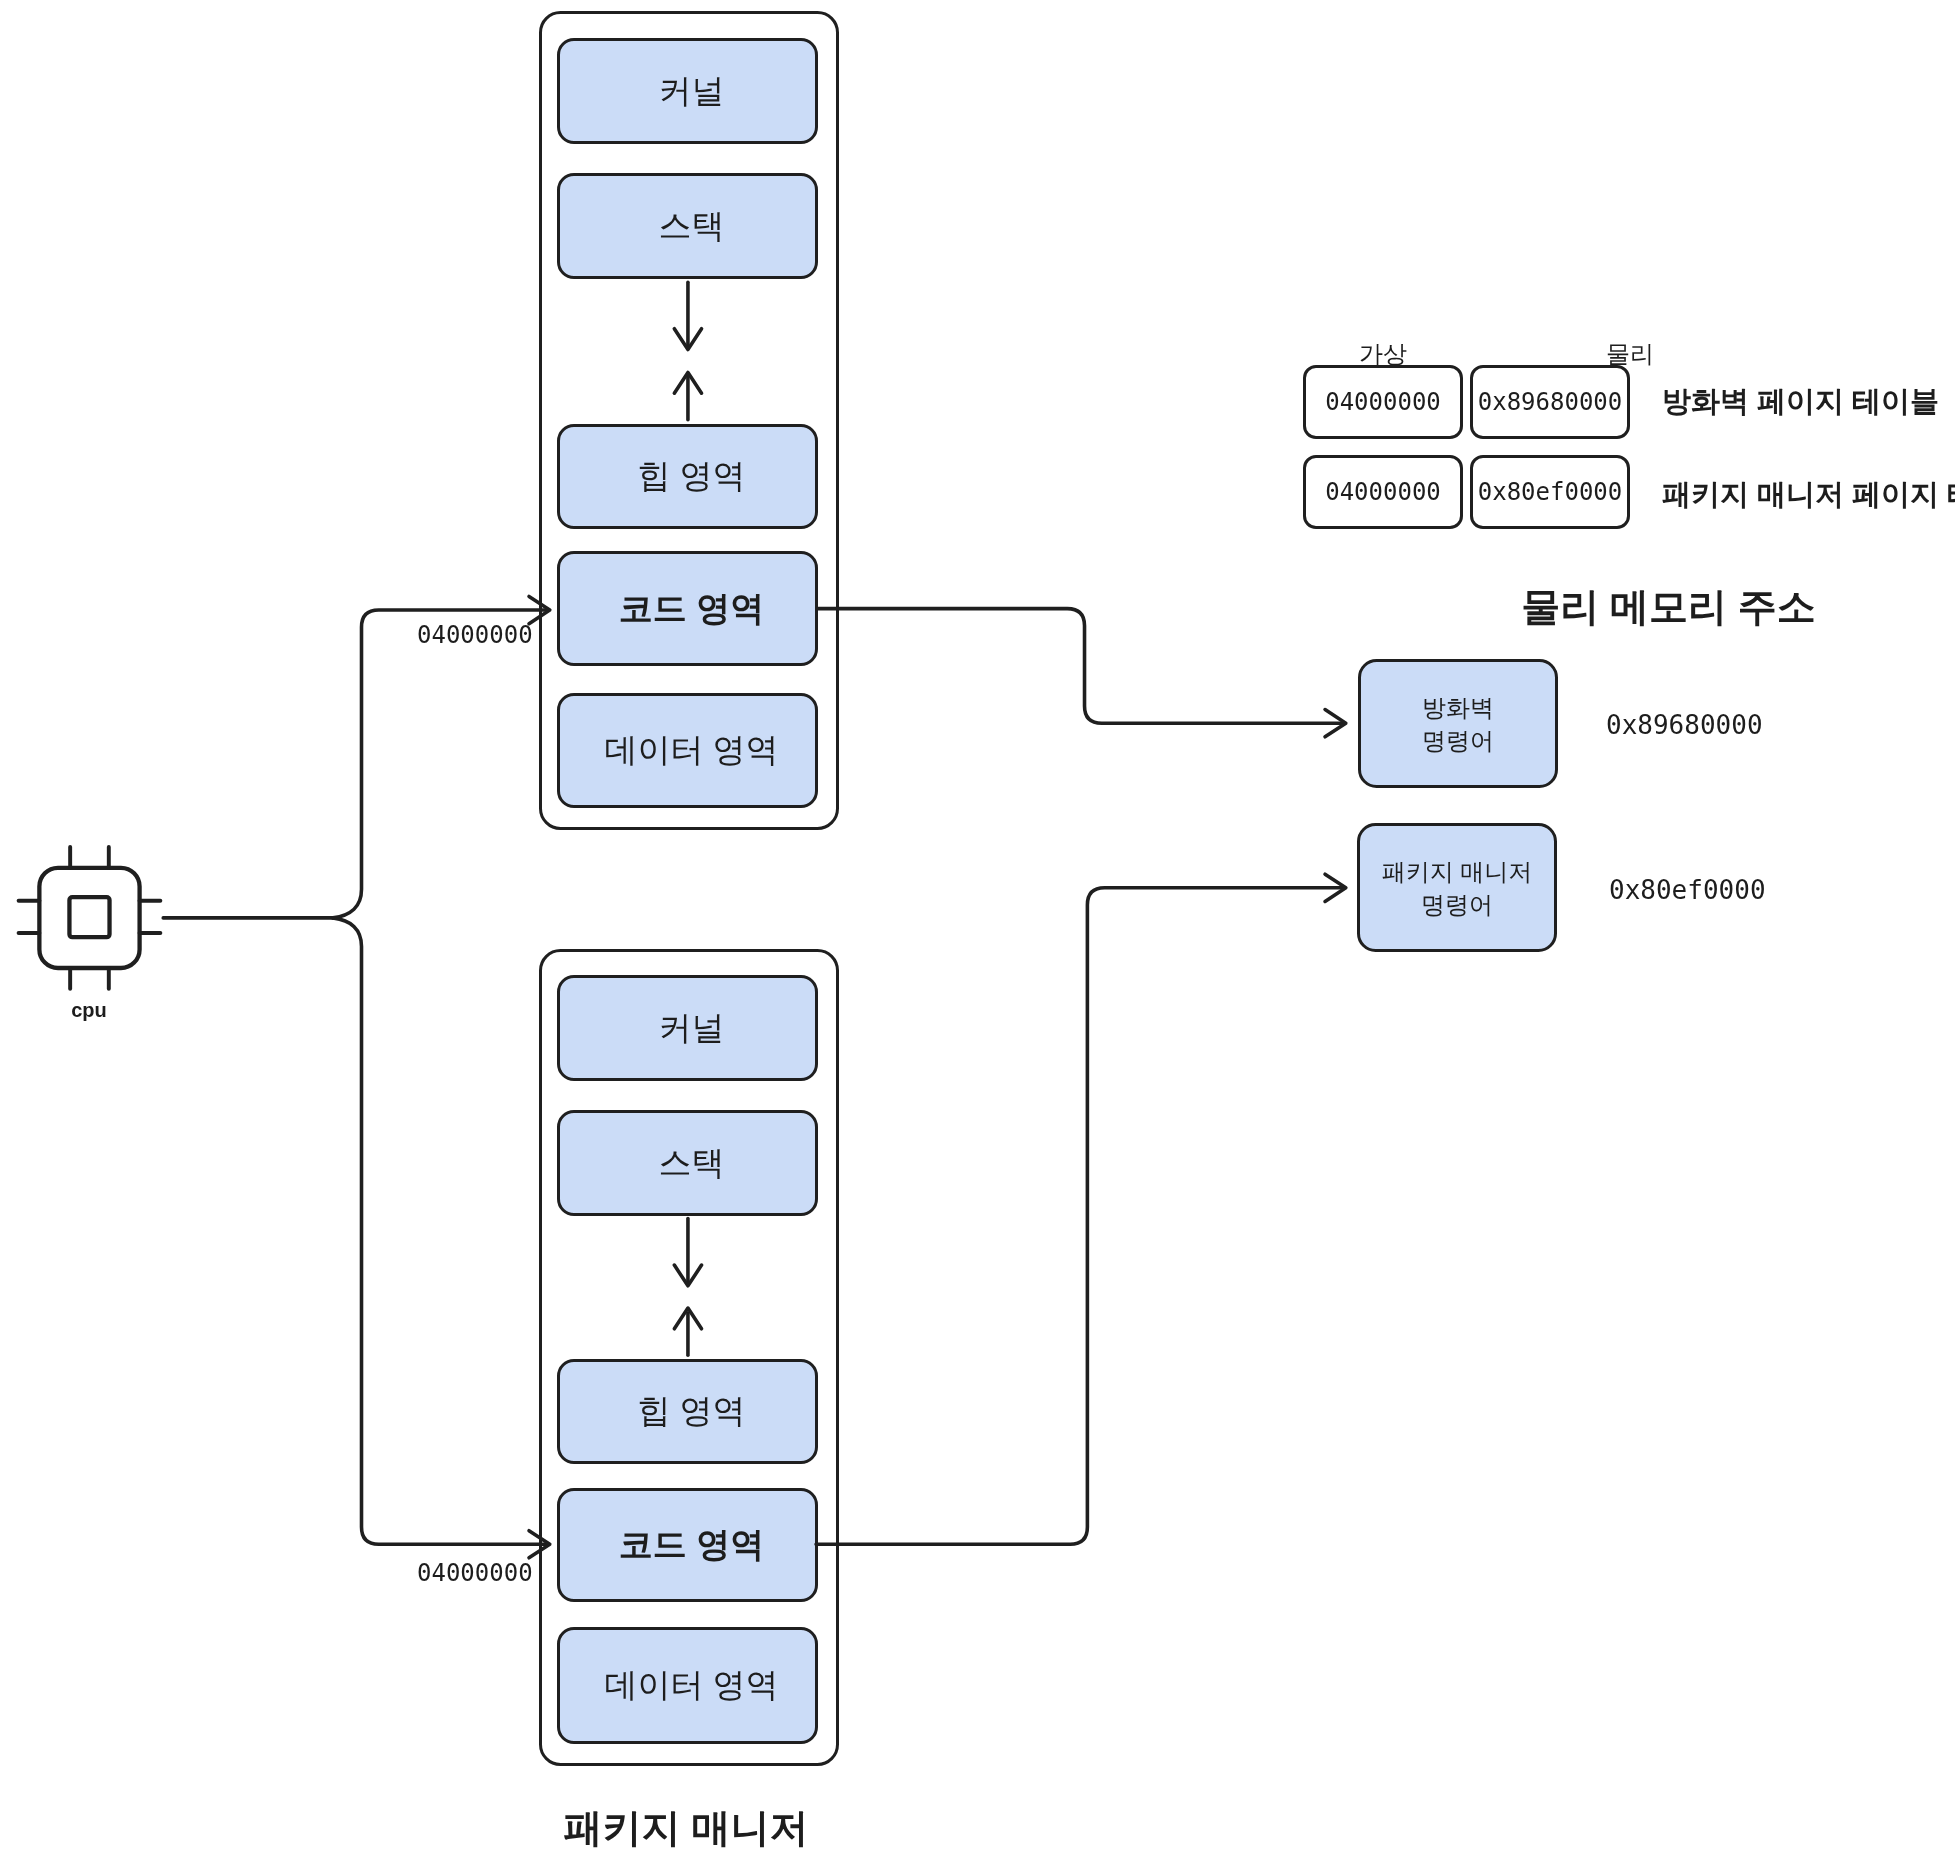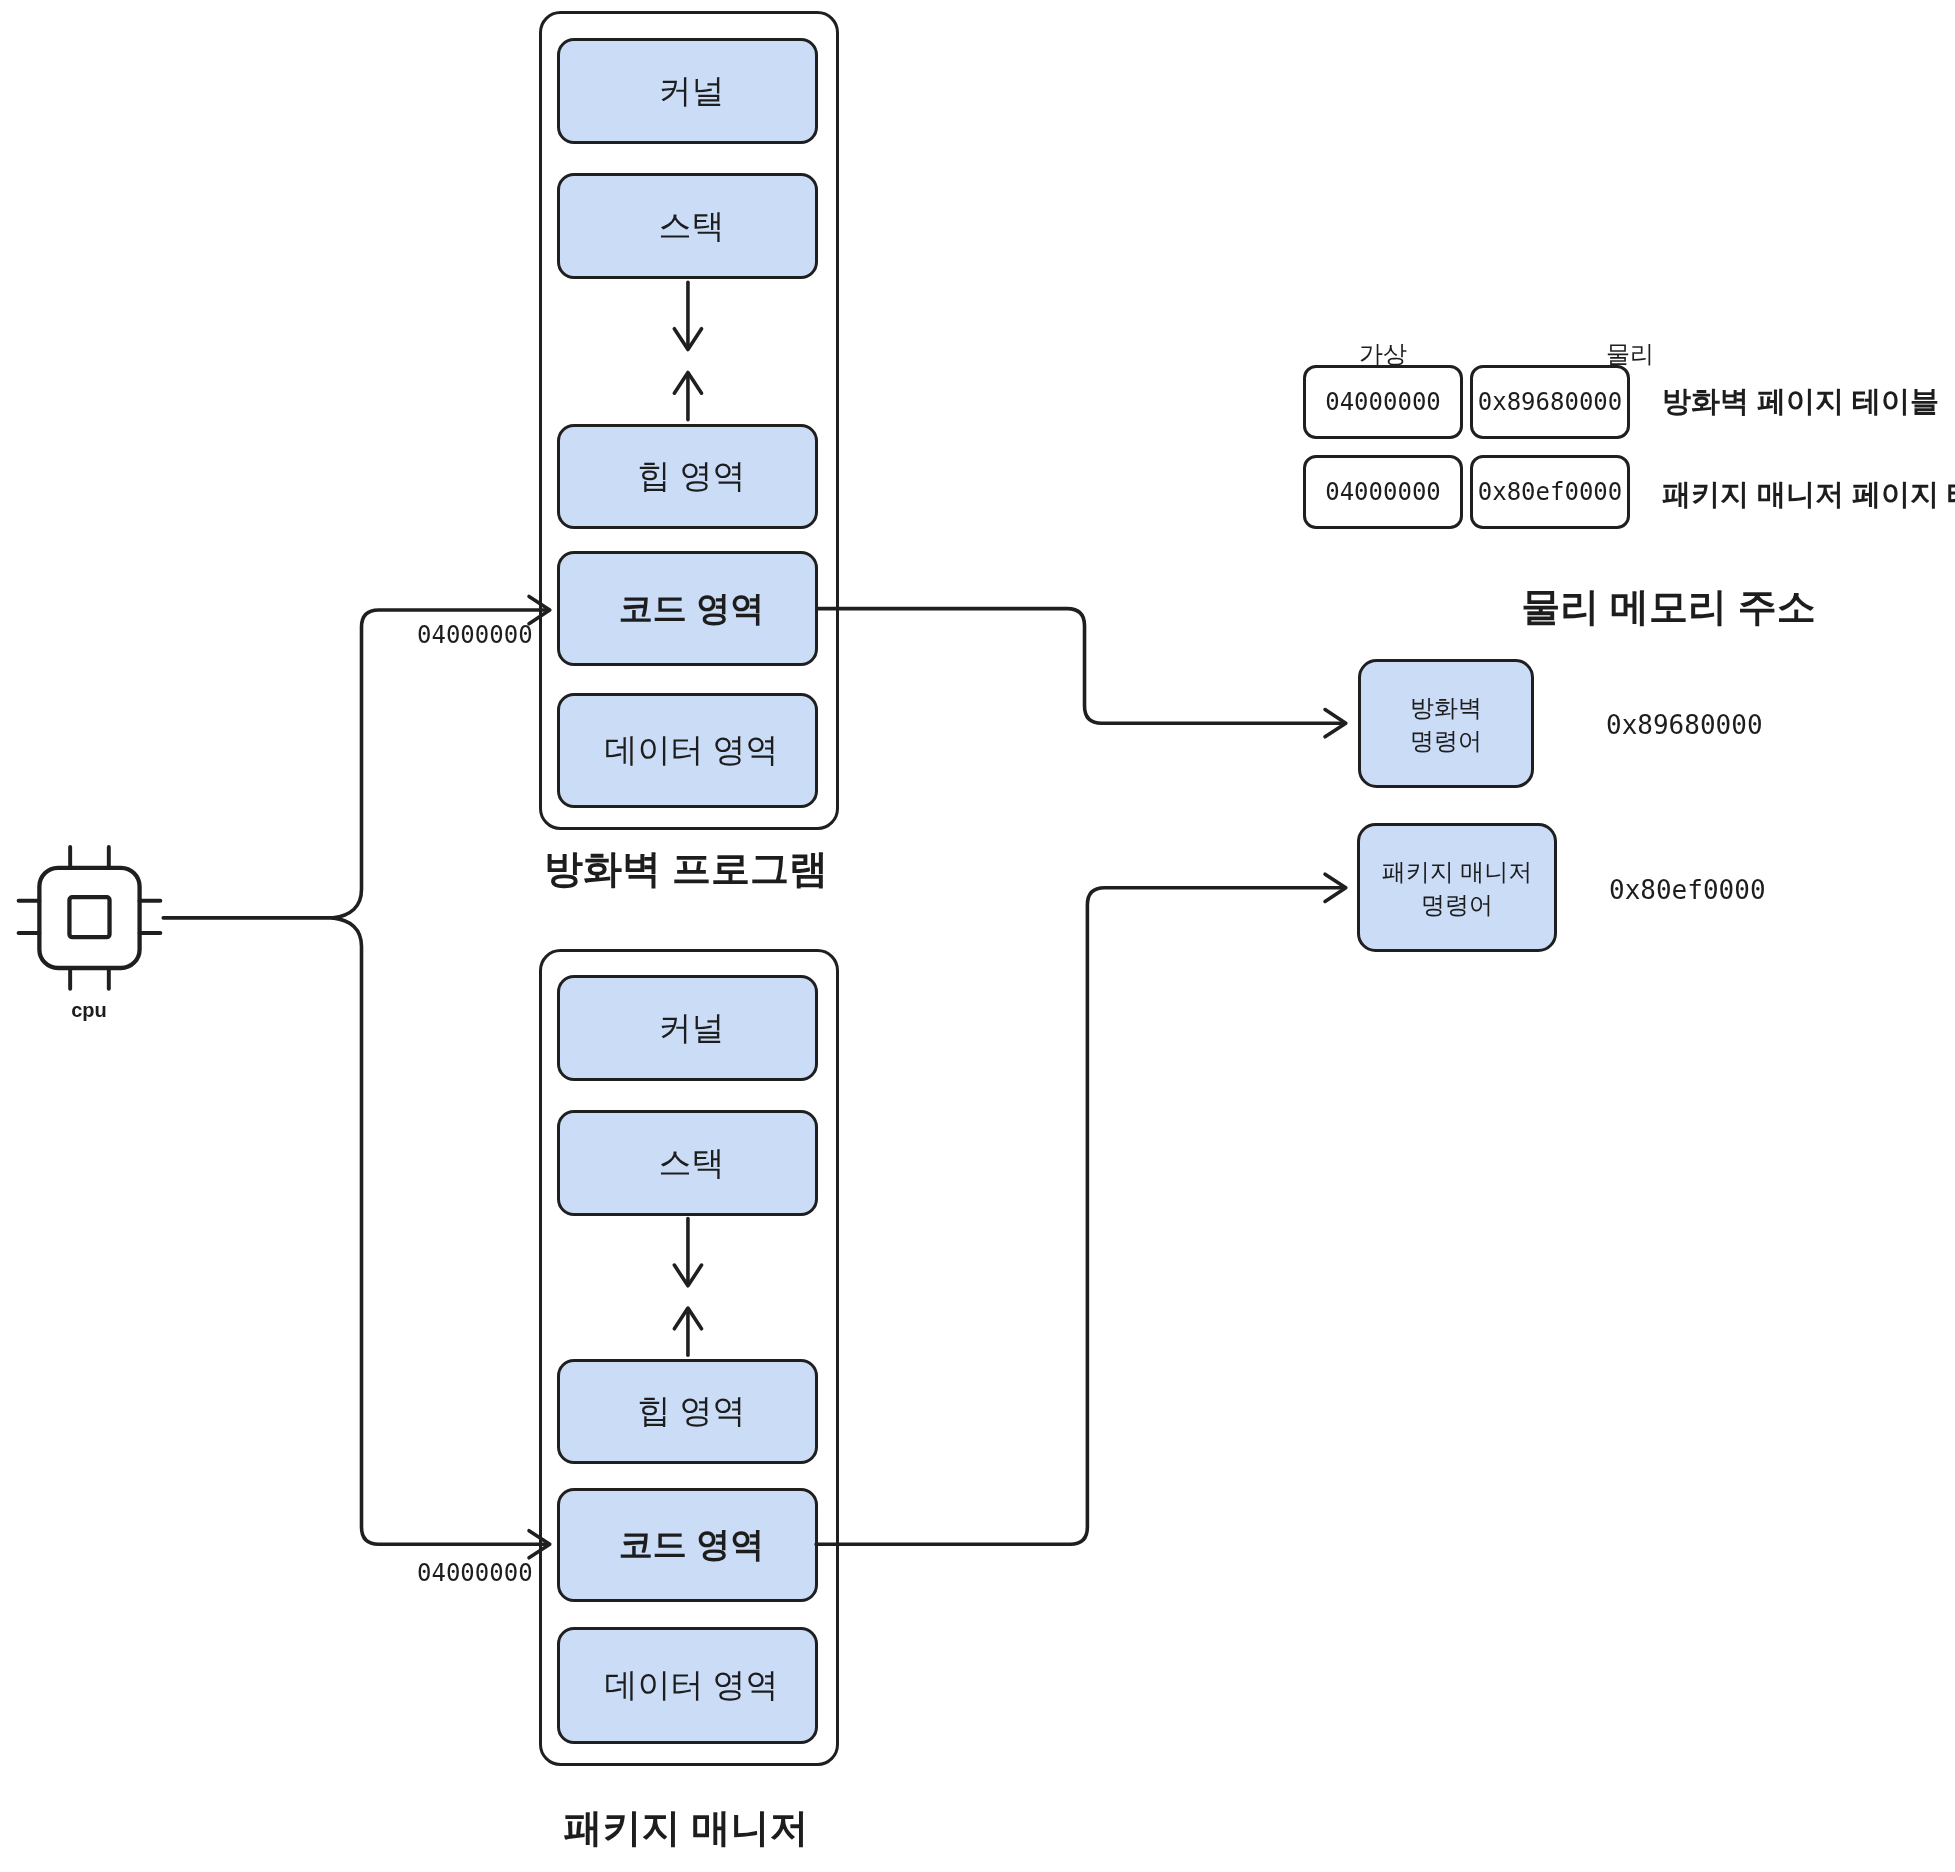--- a/index.html
+++ b/index.html
@@ -182,21 +182,20 @@
   <div class="addr-label mono" style="left:417px; top:1559px;">04000000</div>
 
   <div class="proc-container" style="left:539px; top:10.7px; width:294px; height:813px;"></div>
 
   <div class="block" style="left:557px; top:38px;  width:261px; height:106px;">커널</div>
   <div class="block" style="left:557px; top:173px; width:261px; height:106px;">스택</div>
   <div class="block" style="left:557px; top:424px; width:261px; height:105px;">힙 영역</div>
   <div class="block bold" style="left:557px; top:551px; width:261px; height:115px;">코드 영역</div>
   <div class="block" style="left:557px; top:693px; width:261px; height:115px;">데이터 영역</div>
 
-  <div class="caption" style="left:539px; top:842px; width:294px;">방화벽 프로그램</div>
 
   <div class="proc-container" style="left:539px; top:949px; width:294px; height:811px;"></div>
 
   <div class="block" style="left:557px; top:975px; width:261px; height:106px;">커널</div>
   <div class="block" style="left:557px; top:1110px; width:261px; height:106px;">스택</div>
   <div class="block" style="left:557px; top:1359px; width:261px; height:105px;">힙 영역</div>
   <div class="block bold" style="left:557px; top:1488px; width:261px; height:114px;">코드 영역</div>
   <div class="block" style="left:557px; top:1627px; width:261px; height:117px;">데이터 영역</div>
 
   <div class="caption" style="left:539px; top:1801px; width:294px;">패키지 매니저</div>
@@ -207,21 +206,21 @@
   <div class="pt-cell mono" style="left:1303px; top:365px; width:160px; height:74px;">04000000</div>
   <div class="pt-cell mono" style="left:1470px; top:365px; width:160px; height:74px;">0x89680000</div>
   <div class="pt-row-label" style="left:1662px; top:382px;">방화벽 페이지 테이블</div>
 
   <div class="pt-cell mono" style="left:1303px; top:455px; width:160px; height:74px;">04000000</div>
   <div class="pt-cell mono" style="left:1470px; top:455px; width:160px; height:74px;">0x80ef0000</div>
   <div class="pt-row-label" style="left:1662px; top:475px;">패키지 매니저 페이지 테이블</div>
 
   <div class="panel-title" style="left:1468px; top:580px; width:401px;">물리 메모리 주소</div>
 
-  <div class="mem-cell" style="left:1358px; top:659px; width:176px; height:129px;">
+  <div class="mem-cell" style="left:1358px; top:659px; width:200px; height:129px;">
     <span>방화벽</span>
     <span>명령어</span>
   </div>
   <div class="mem-addr mono" style="left:1606px; top:710px;">0x89680000</div>
 
   <div class="mem-cell" style="left:1357px; top:823px; width:200px; height:129px;">
     <span>패키지 매니저</span>
     <span>명령어</span>
   </div>
   <div class="mem-addr mono" style="left:1609px; top:875px;">0x80ef0000</div>

